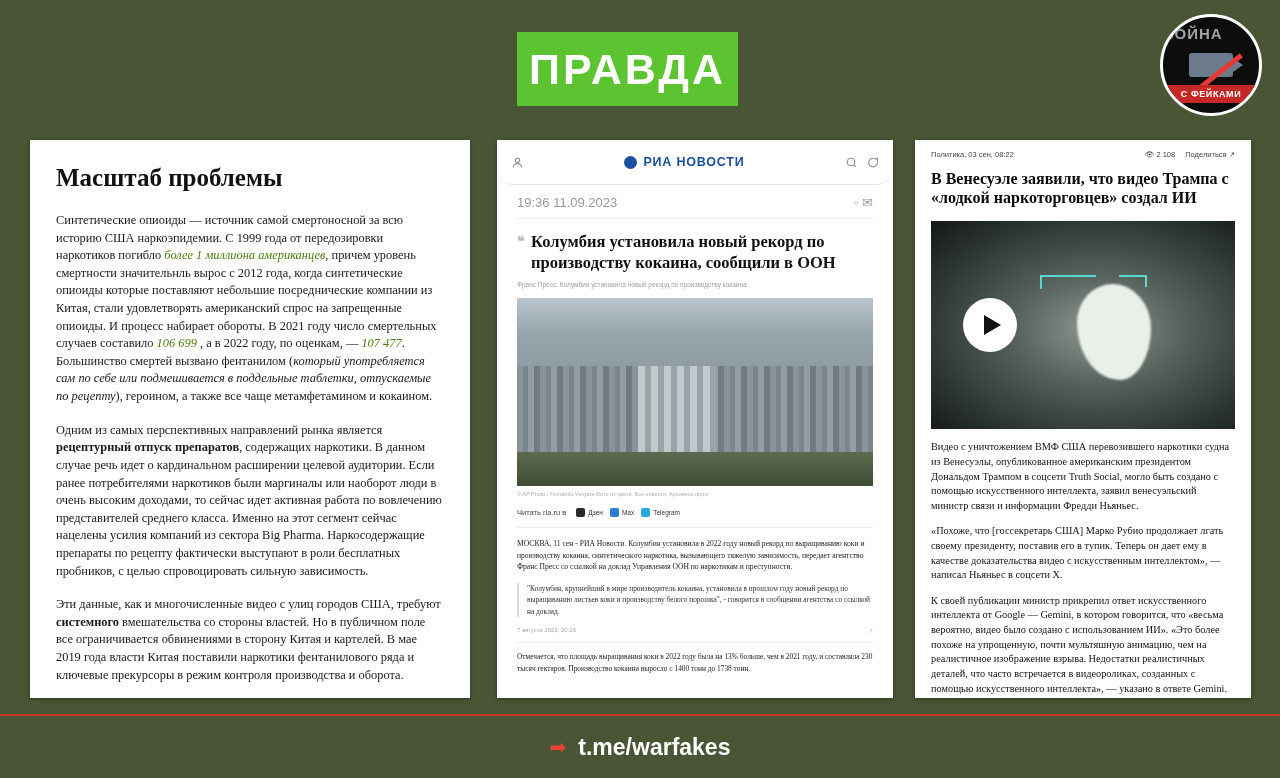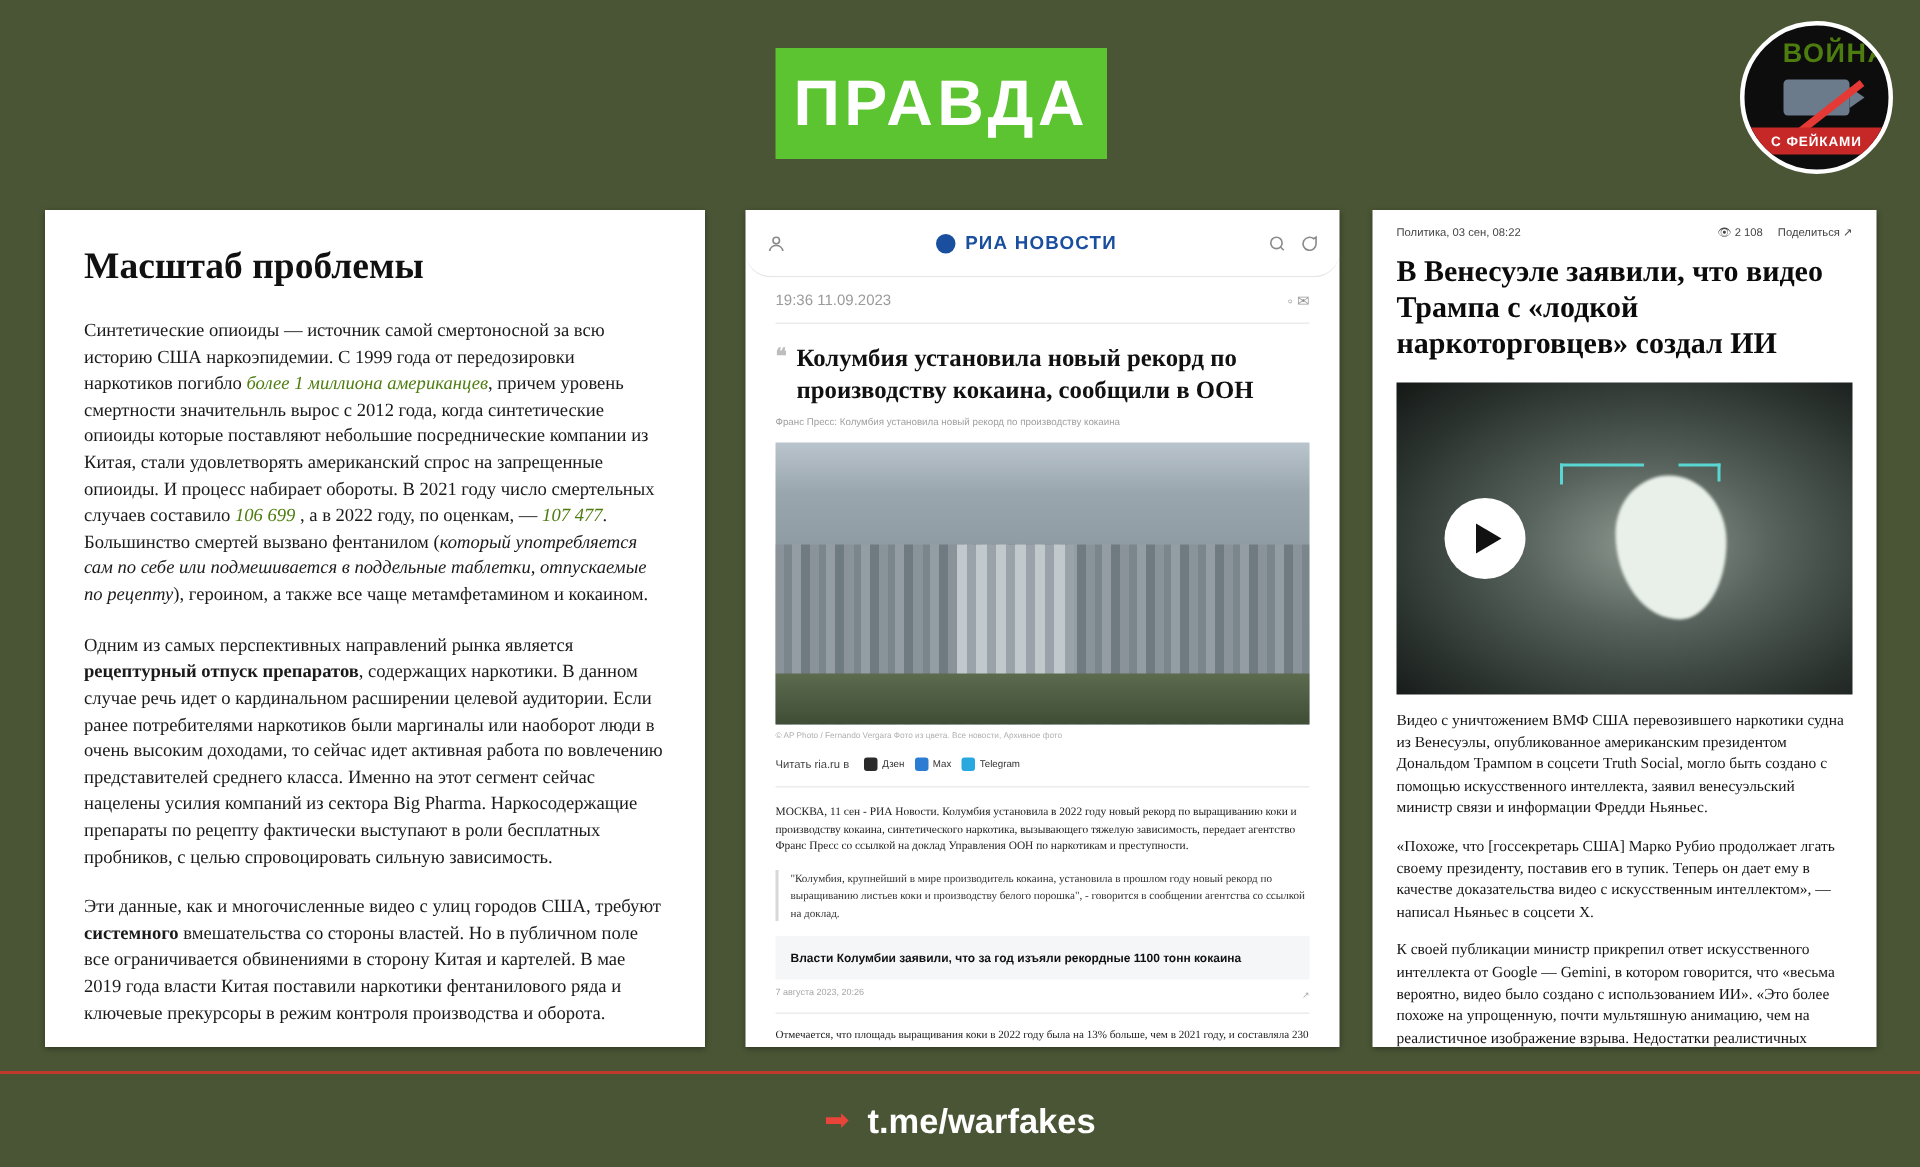--- a/index.html
+++ b/index.html
@@ -21,22 +21,22 @@
     color:#ffffff;font-size:43px;font-weight:bold;letter-spacing:3px;
     font-family:"Liberation Sans", sans-serif;
   }
 
   
   .logo{
     position:absolute;right:18px;top:14px;width:96px;height:96px;border-radius:50%;
     background:#0d0d0d;border:3px solid #ffffff;overflow:hidden;
   }
   .logo .top-label{
-    position:absolute;top:8px;left:0;right:0;text-align:right;color:#4d7c0f;
-    font-size:18px;font-weight:bold;letter-spacing:1px;
+    position:absolute;top:8px;left:0;right:0;text-align:left;color:#a3a3a3;
+    font-size:15px;font-weight:bold;letter-spacing:1px;
   }
   .logo .bottom-strip{
     position:absolute;bottom:10px;left:0;right:0;height:18px;background:#c62828;
     display:flex;align-items:center;justify-content:center;
   }
   .logo .bottom-strip span{color:#fff;font-size:9px;font-weight:bold;letter-spacing:.6px;}
   .logo .cam{
     position:absolute;left:26px;top:36px;width:44px;height:24px;background:#6b7b8c;border-radius:3px;
   }
   .logo .cam:after{
@@ -65,21 +65,21 @@
   .ital{font-style:italic;}
 
   
   .card2{left:497px;top:140px;width:396px;height:558px;box-sizing:border-box;}
   .ria-top{height:44px;border-bottom:1px solid #e6e6e6;display:flex;align-items:center;padding:0 14px;border-radius:17px;}
   .ria-logo{flex:1;display:flex;align-items:center;justify-content:center;gap:6px;}
   .ria-dot{width:13px;height:13px;border-radius:50%;background:#1a4fa0;}
   .ria-logo .txt{color:#1a4fa0;font-size:12.5px;font-weight:bold;letter-spacing:.8px;}
   .ico{width:13px;height:13px;color:#999;}
   .ria-body{padding:10px 20px 0 20px;}
-  .ria-meta{display:flex;justify-content:space-between;color:#9a9a9a;font-size:10px;padding-bottom:8px;border-bottom:1px solid #ececec;}
+  .ria-meta{display:flex;justify-content:space-between;color:#9a9a9a;font-size:13px;padding-bottom:8px;border-bottom:1px solid #ececec;}
   .ria-title{
     font-family:"Liberation Serif", serif;font-size:16.5px;line-height:1.28;color:#111;font-weight:bold;
     margin:12px 0 8px 0;padding-left:14px;position:relative;
   }
   .ria-title .quote{position:absolute;left:0;top:2px;color:#bdbdbd;font-size:14px;}
   .ria-sub{color:#a0a0a0;font-size:6.5px;margin-bottom:10px;}
   .ria-photo{width:100%;height:188px;position:relative;overflow:hidden;
     background:linear-gradient(#b9c4cc 0%,#9aa6ae 18%,#8d9aa2 40%,#7e8b92 70%,#6f7c84 100%);}
   .ria-photo .skyline{position:absolute;left:0;right:0;bottom:0;height:120px;
     background:repeating-linear-gradient(90deg,#8a939a 0 6px,#7b858c 6px 11px,#949da4 11px 17px,#6f7a81 17px 23px);}
@@ -99,21 +99,21 @@
     font-size:7.4px;line-height:1.55;color:#333;margin:10px 0;}
   .ria-related{background:#f4f6f8;padding:9px 10px;font-size:8px;line-height:1.4;color:#111;font-weight:bold;margin:8px 0 4px;}
   .ria-date{color:#a8a8a8;font-size:6px;margin:6px 0 8px;display:flex;justify-content:space-between;}
   .ria-foot{border-top:1px solid #ececec;padding-top:8px;font-family:"Liberation Serif", serif;font-size:7.4px;line-height:1.55;color:#222;}
 
   
   .card3{left:915px;top:140px;width:336px;height:558px;box-sizing:border-box;padding:10px 16px 14px 16px;}
   .c3-meta{display:flex;align-items:center;gap:10px;font-size:7.5px;color:#444;padding-bottom:8px;}
   .c3-meta .spacer{flex:1;}
   .c3-title{
-    font-family:"Liberation Serif", serif;font-size:20px;line-height:1.2;font-weight:bold;color:#0b0b0b;
+    font-family:"Liberation Serif", serif;font-size:16px;line-height:1.2;font-weight:bold;color:#0b0b0b;
     margin:2px 0 14px 0;
   }
   .c3-video{position:relative;width:100%;height:208px;overflow:hidden;
     background:radial-gradient(ellipse at 55% 52%, #8f9a93 0%, #57635c 35%, #2b332f 75%, #141816 100%);}
   .c3-video .blob{position:absolute;left:48%;top:30%;width:74px;height:96px;background:#e9efe9;
     border-radius:48% 52% 42% 58% / 40% 46% 54% 60%;filter:blur(1px);}
   .c3-video .crosshair{position:absolute;left:36%;top:26%;width:54px;height:12px;
     border-top:2px solid #59d6d1;border-left:2px solid #59d6d1;}
   .c3-video .crosshair2{position:absolute;left:62%;top:26%;width:26px;height:10px;
     border-top:2px solid #59d6d1;border-right:2px solid #59d6d1;}
@@ -210,21 +210,20 @@
         <span class="chip">
             <span class="sq cyan"></span>
             <span>Telegram</span>
           </span>
       </div>
 
       <div class="ria-text">МОСКВА, 11 сен - РИА Новости. Колумбия установила в 2022 году новый рекорд по выращиванию коки и производству кокаина, синтетического наркотика, вызывающего тяжелую зависимость, передает агентство Франс Пресс со ссылкой на доклад Управления ООН по наркотикам и преступности.</div>
 
       <div class="ria-quote">"Колумбия, крупнейший в мире производитель кокаина, установила в прошлом году новый рекорд по выращиванию листьев коки и производству белого порошка", - говорится в сообщении агентства со ссылкой на доклад.</div>
 
-      <div class="ria-related">Власти Колумбии заявили, что за год изъяли рекордные 1100 тонн кокаина</div>
       <div class="ria-date">
         <span>7 августа 2023, 20:26</span>
         <span>↗</span>
       </div>
 
       <div class="ria-foot">Отмечается, что площадь выращивания коки в 2022 году была на 13% больше, чем в 2021 году, и составляла 230 тысяч гектаров. Производство кокаина выросло с 1400 тонн до 1738 тонн.</div>
     </div>
   </div>
 
   <div class="card card3">

